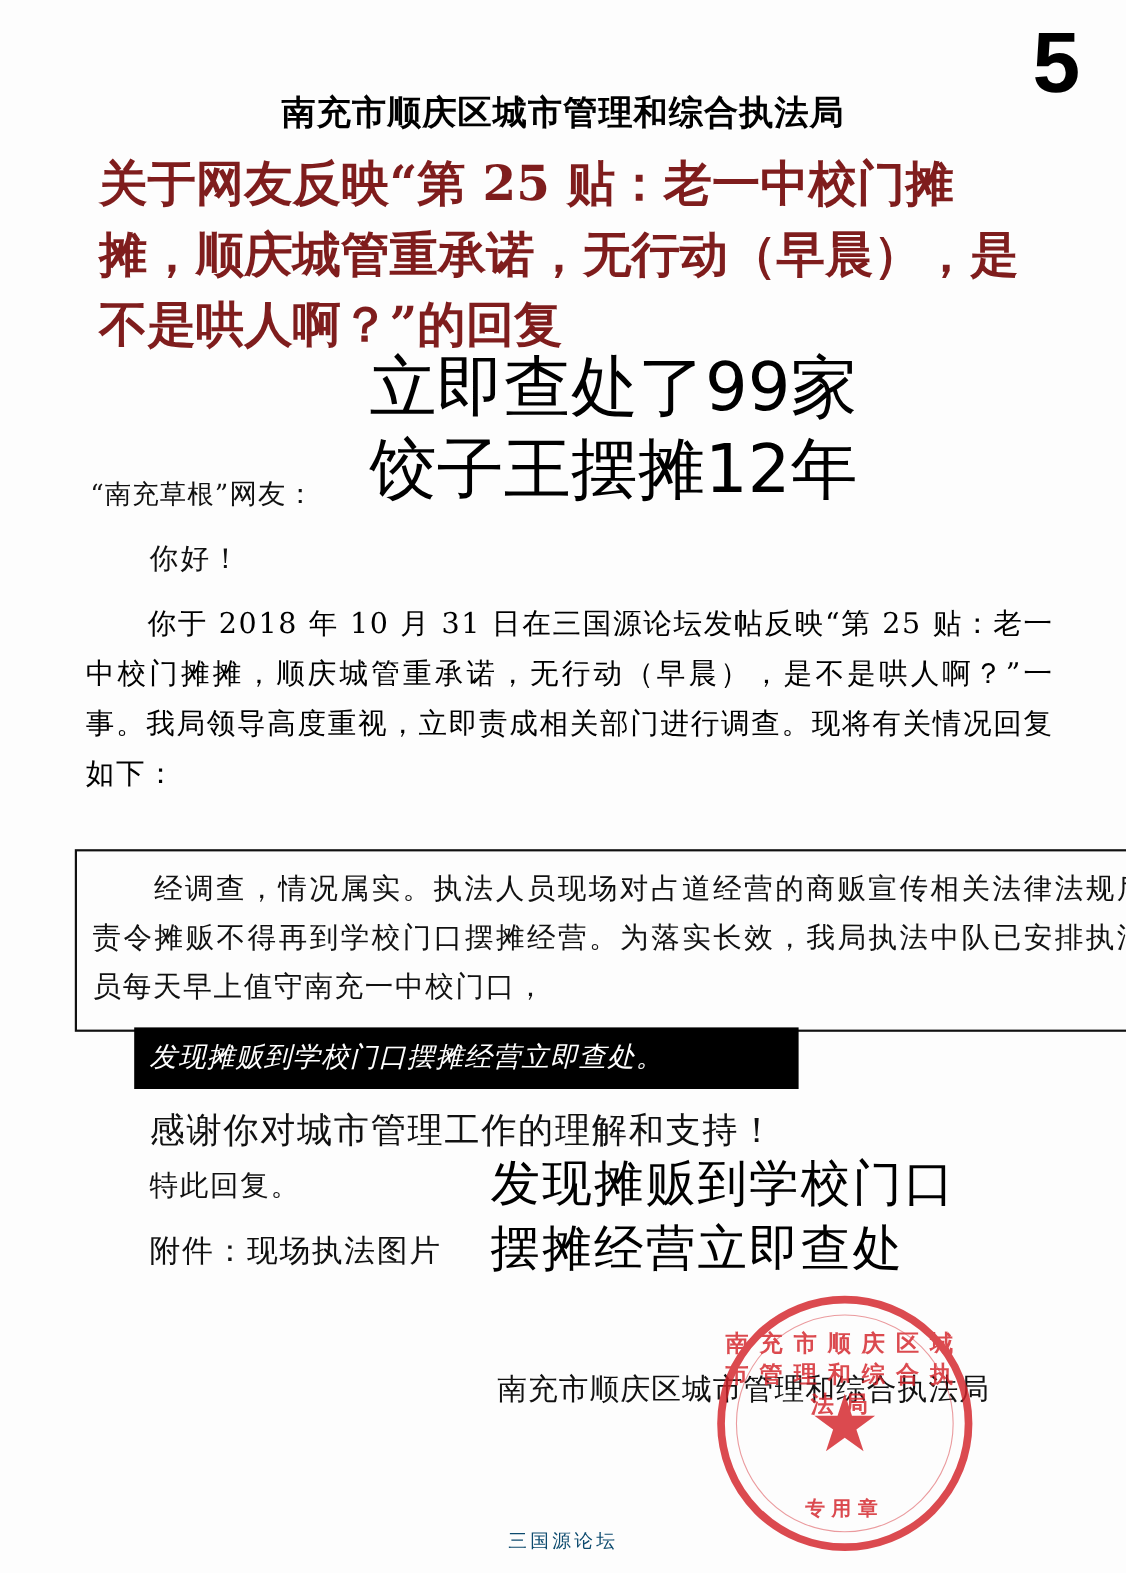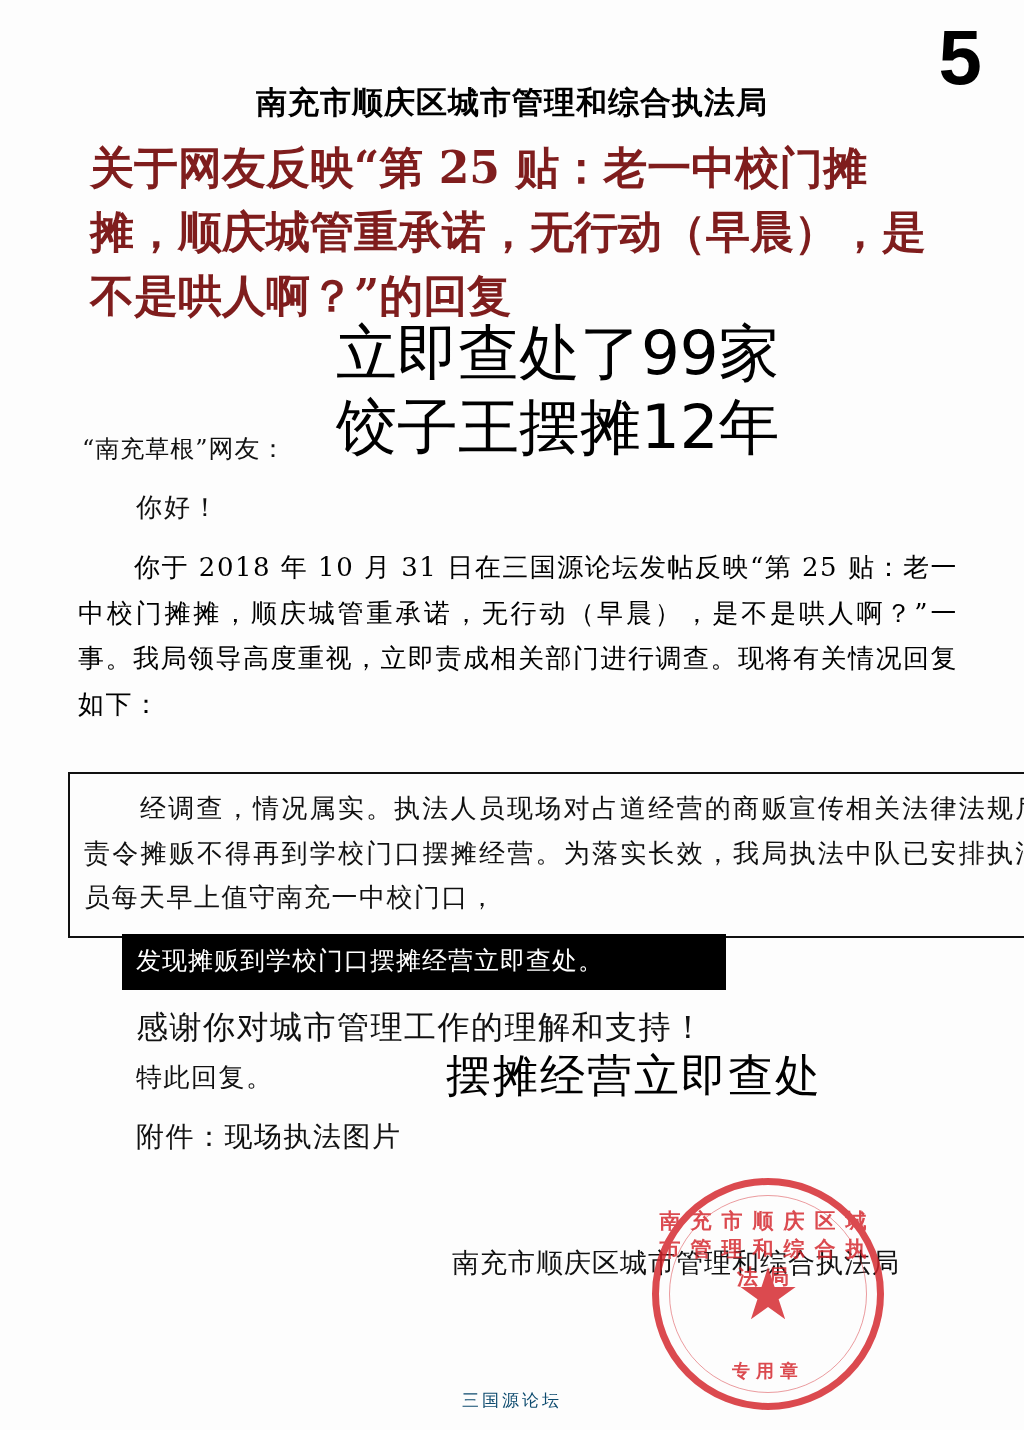--- a/index.html
+++ b/index.html
@@ -123,20 +123,21 @@
   }
   .blackbar-text {
     position: absolute;
     top: 944px;
     left: 136px;
     width: 580px;
     font-size: 25px;
     letter-spacing: 1px;
     color: #ffffff;
     white-space: nowrap;
+    font-style: italic;
   }
 
   .thanks {
     position: absolute;
     top: 1006px;
     left: 136px;
     font-size: 32px;
     letter-spacing: 1.5px;
   }
   .closing {
@@ -295,18 +296,19 @@
     <div class="seal-star">★</div>
     <div class="seal-bottom-text">专用章</div>
   </div>
 
   <div class="overlay overlay-top">
     <div>立即查处了99家</div>
     <div>饺子王摆摊12年</div>
   </div>
 
   <div class="overlay overlay-bottom">
+    <div>发现摊贩到学校门口</div>
     <div>摆摊经营立即查处</div>
   </div>
 
   <div class="watermark">三国源论坛</div>
 
 </div>
 
 </body></html>

